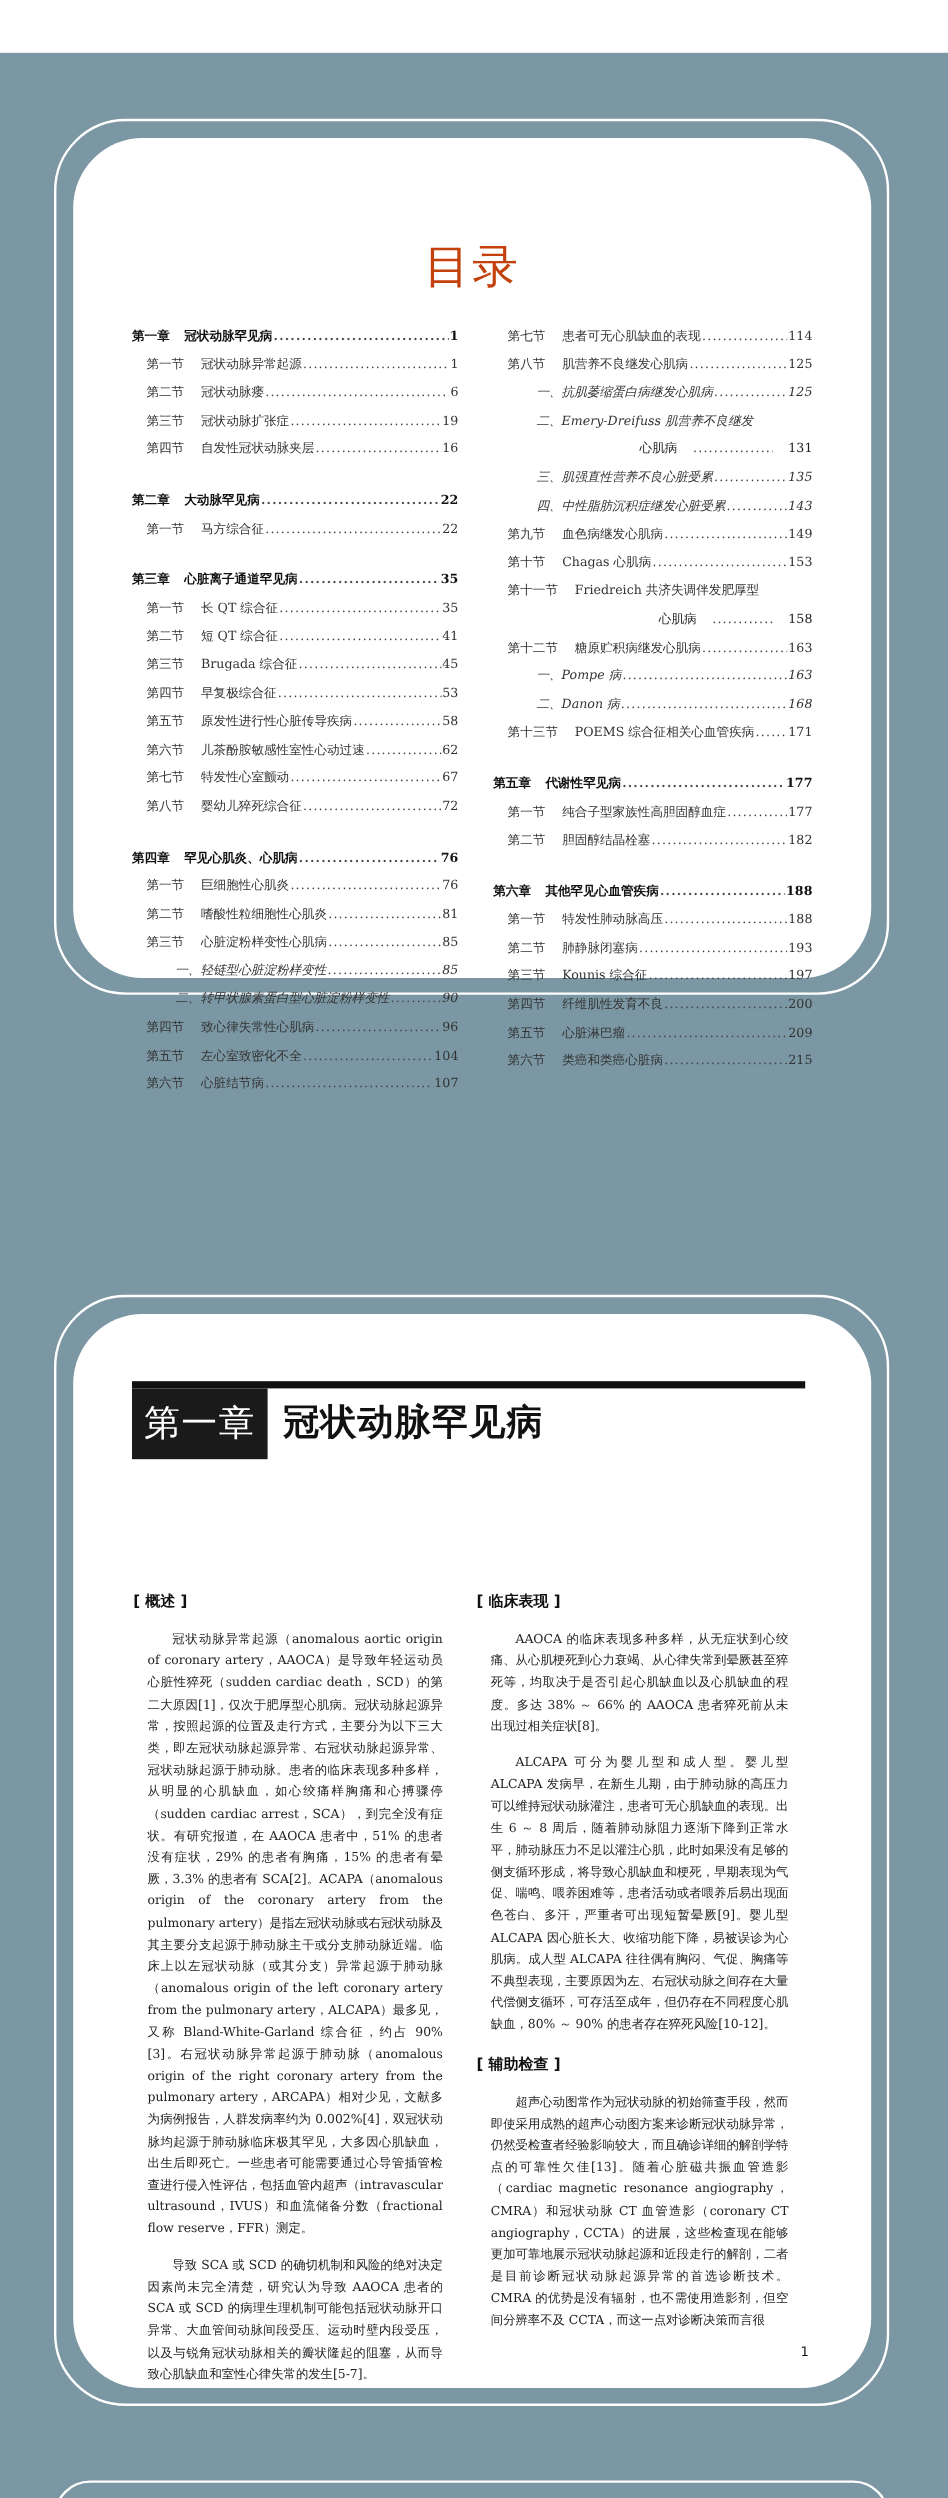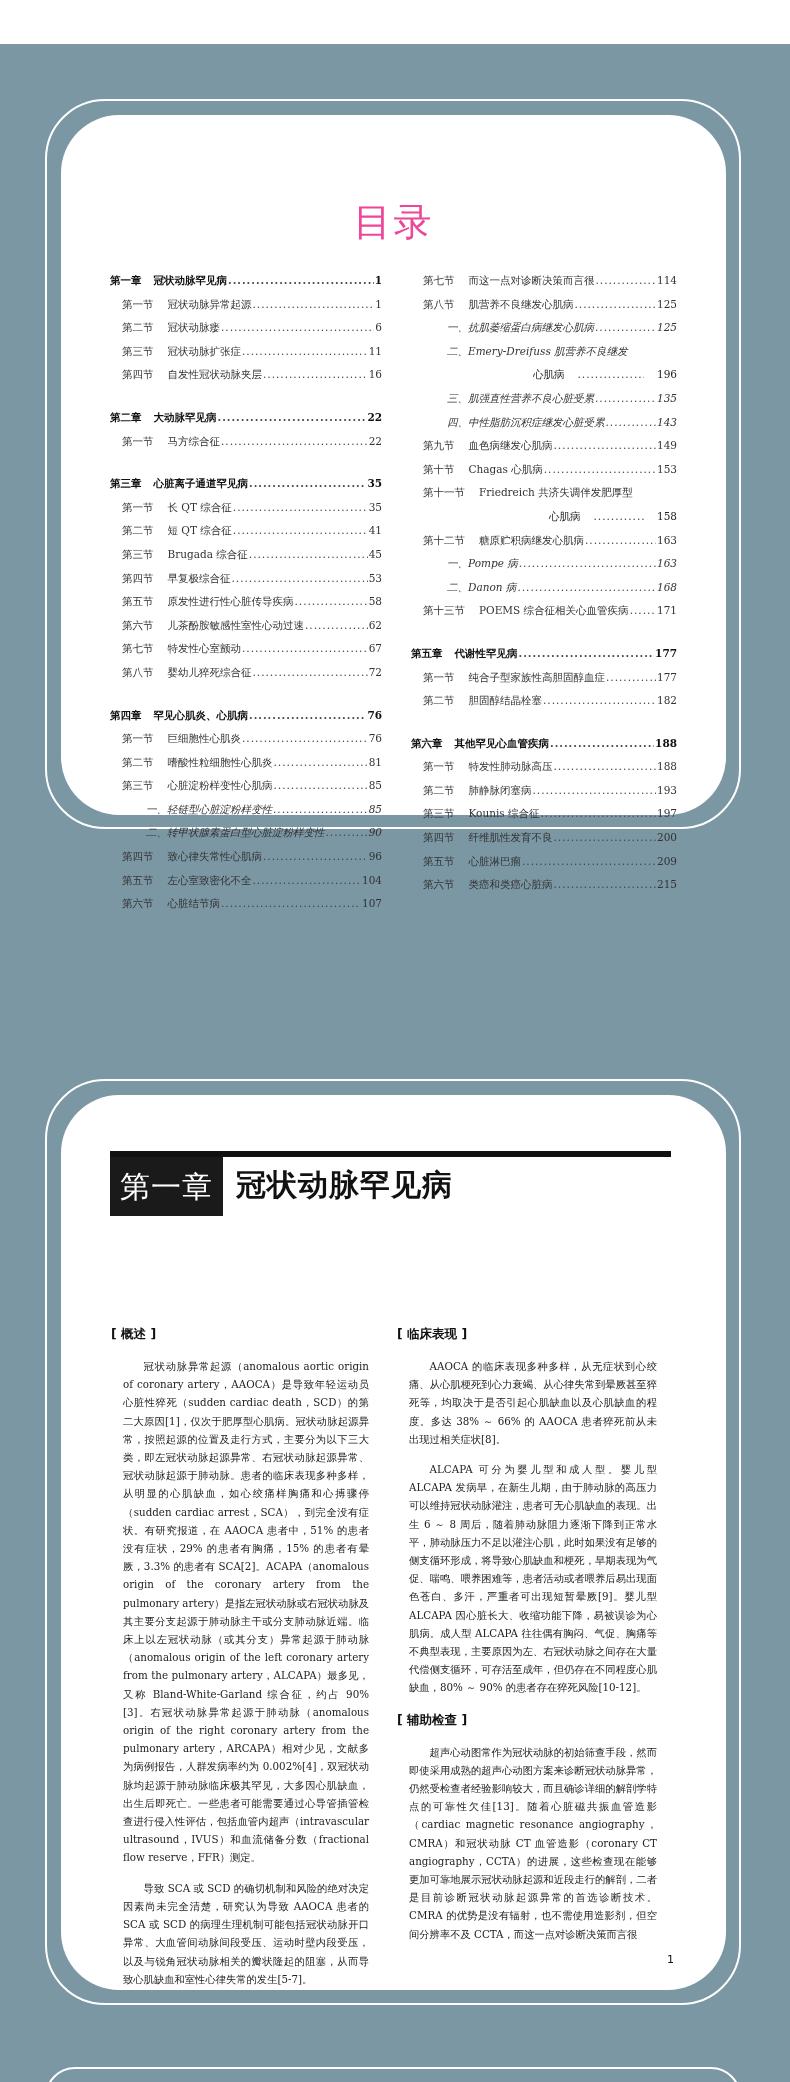--- a/index.html
+++ b/index.html
@@ -22,21 +22,21 @@
   }
   #outline1 { top: 99px; height: 730px; }
   #page1 { top: 115px; height: 700px; }
   #outline2 { top: 1079px; height: 926px; }
   #page2 { top: 1095px; height: 895px; }
   #outline3 { top: 2067px; height: 60px; }
 
   
   .toc-title {
     position: absolute; left: 0; width: 665px; top: 82px; text-align: center;
-    font-family: "DejaVu Sans", sans-serif; font-size: 38px; letter-spacing: 2px; color: #ec4899;
+    font-family: "DejaVu Sans", sans-serif; font-size: 38px; letter-spacing: 2px; color: #c2410c;
   }
   .toc-col { position: absolute; top: 154px; width: 272px; font-size: 10.5px; line-height: 23.6px; }
   .toc-col.left { left: 49px; }
   .toc-col.right { left: 350px; width: 266px; }
   .toc-row { display: flex; align-items: baseline; white-space: nowrap; height: 23.6px; }
   .toc-row .lab { flex: 0 0 auto; }
   .toc-row .ttl { flex: 0 0 auto; padding-left: 14px; }
   .toc-row .dots { flex: 1 1 auto; overflow: hidden; color: #444; letter-spacing: 1px; margin: 0 1px; }
   .toc-row .dots::before { content: "................................................................................................................................"; }
   .toc-row .pg { flex: 0 0 auto; }
@@ -100,21 +100,21 @@
       <div class="toc-row section">
         <span class="lab">第二节</span>
         <span class="ttl">冠状动脉瘘</span>
         <span class="dots"></span>
         <span class="pg">6</span>
       </div>
       <div class="toc-row section">
         <span class="lab">第三节</span>
         <span class="ttl">冠状动脉扩张症</span>
         <span class="dots"></span>
-        <span class="pg">11</span>
+        <span class="pg">19</span>
       </div>
       <div class="toc-row section">
         <span class="lab">第四节</span>
         <span class="ttl">自发性冠状动脉夹层</span>
         <span class="dots"></span>
         <span class="pg">16</span>
       </div>
       <div class="toc-gap"></div>
       <div class="toc-row chapter">
         <span class="lab">第二章</span>
@@ -235,21 +235,21 @@
       <div class="toc-row section">
         <span class="lab">第六节</span>
         <span class="ttl">心脏结节病</span>
         <span class="dots"></span>
         <span class="pg">107</span>
       </div>
     </div>
   <div class="toc-col right" id="toc-right">
       <div class="toc-row section">
         <span class="lab">第七节</span>
-        <span class="ttl">而这一点对诊断决策而言很</span>
+        <span class="ttl">患者可无心肌缺血的表现</span>
         <span class="dots"></span>
         <span class="pg">114</span>
       </div>
       <div class="toc-row section">
         <span class="lab">第八节</span>
         <span class="ttl">肌营养不良继发心肌病</span>
         <span class="dots"></span>
         <span class="pg">125</span>
       </div>
       <div class="toc-row sub">
@@ -261,21 +261,21 @@
       <div class="toc-row sub nodots">
         <span class="lab">二、</span>
         <span class="ttl">Emery-Dreifuss 肌营养不良继发</span>
         <span class="dots"></span>
         <span class="pg"></span>
       </div>
       <div class="toc-row cont">
         <span class="lab"></span>
         <span class="ttl">心肌病</span>
         <span class="dots"></span>
-        <span class="pg">196</span>
+        <span class="pg">131</span>
       </div>
       <div class="toc-row sub">
         <span class="lab">三、</span>
         <span class="ttl">肌强直性营养不良心脏受累</span>
         <span class="dots"></span>
         <span class="pg">135</span>
       </div>
       <div class="toc-row sub">
         <span class="lab">四、</span>
         <span class="ttl">中性脂肪沉积症继发心脏受累</span>

